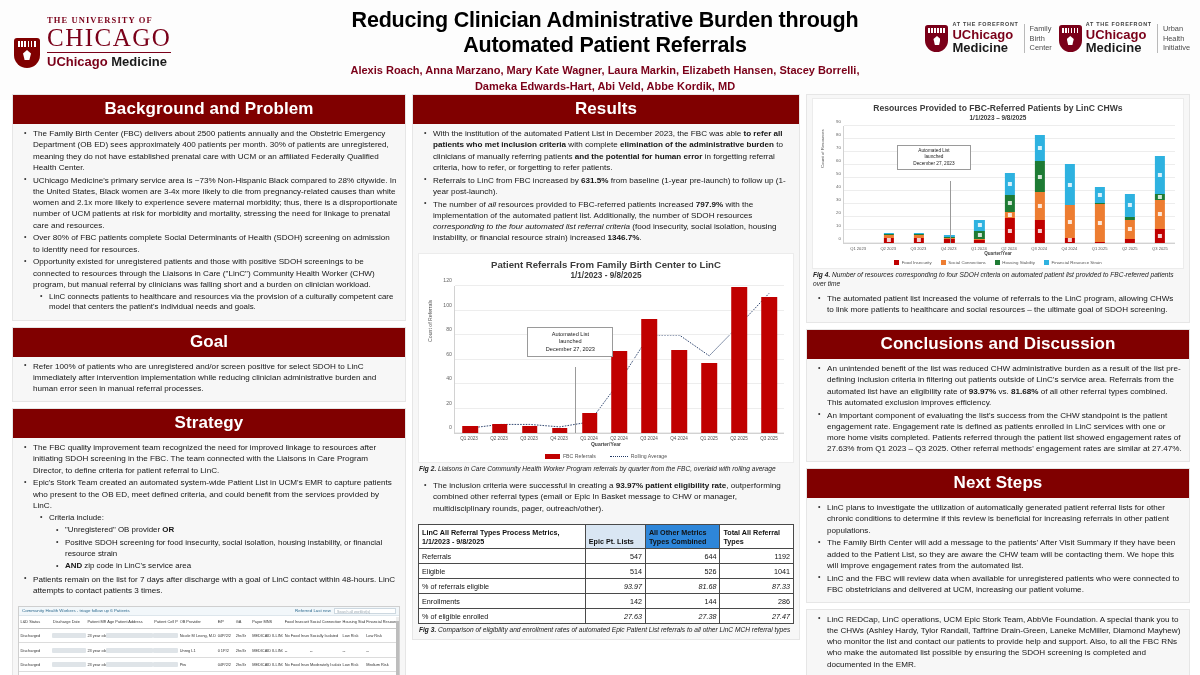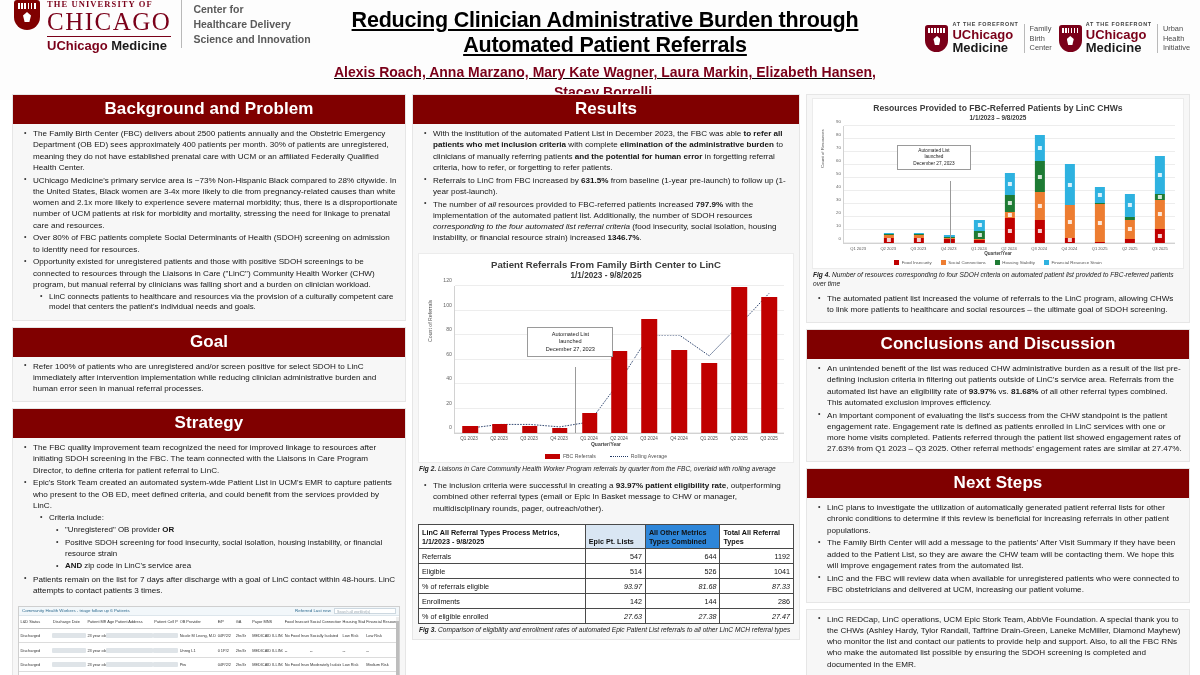--- a/index.html
+++ b/index.html
@@ -18,22 +18,22 @@
   }
 
   
   .header {
     position: absolute; left: 0; top: 0;
     width: 1200px; height: 100px;
     background: #fdfdfd;
     display: flex; align-items: flex-start;
   }
   .logo-left {
-    display: flex; align-items: flex-start;
-    margin-left: 14px; 
+    display: flex; align-items: flex-end;
+    margin-left: 14px; margin-top: 16px;
   }
   .uc-shield {
     width: 26px; height: 30px;
     background: #800000;
     border-radius: 3px 3px 13px 13px;
     position: relative;
     margin-right: 7px;
     flex: none;
   }
   .uc-shield::before {
@@ -64,29 +64,28 @@
   .center-div {
     border-left: 1.3px solid #b9b9b9;
     margin-left: 10px; padding-left: 11px;
     font-size: 10.5px; font-weight: 700; color: #5a5a5a;
     line-height: 1.45; padding-top: 2px;
   }
 
   .title-block {
     position: absolute; left: 325px; top: 8px; width: 560px;
     text-align: center;
-    text-decoration: underline;
   }
   .poster-title {
     font-size: 21.5px; font-weight: 700; color: #000;
     line-height: 1.17; letter-spacing: -0.2px;
   }
   .poster-authors {
     margin-top: 5px;
-    font-size: 14px; font-weight: 700; color: #7a0019;
+    font-size: 11px; font-weight: 700; color: #7a0019;
     line-height: 1.4;
   }
 
   .logos-right {
     position: absolute; right: 10px; top: 22px;
     display: flex; align-items: center; gap: 7px;
   }
   .fore-logo { display: flex; align-items: center; }
   .fore-shield {
     width: 23px; height: 27px; background: #7a0019;
@@ -293,25 +292,20 @@
 <div id="poster">
 
   <div class="header">
     <div class="logo-left">
       <div class="uc-shield"></div>
       <div class="uc-wordmark">
         <div class="uc-top">THE UNIVERSITY OF</div>
         <div class="uc-big">CHICAGO</div>
         <div class="uc-med-rule"></div>
         <div class="uc-med"><span style="color:#7a0019">UChicago</span><span> Medicine</span></div>
-      </div>
-      <div class="center-div">
-        <div>Center for</div>
-        <div>Healthcare Delivery</div>
-        <div>Science and Innovation</div>
       </div>
     </div>
 
     <div class="title-block">
       <div class="poster-title">Reducing Clinician Administrative Burden through Automated Patient Referrals</div>
       <div class="poster-authors">
         <div>Alexis Roach, Anna Marzano, Mary Kate Wagner, Laura Markin, Elizabeth Hansen, Stacey Borrelli,</div>
         <div>Dameka Edwards-Hart, Abi Veld, Abbe Kordik, MD</div>
       </div>
     </div>

